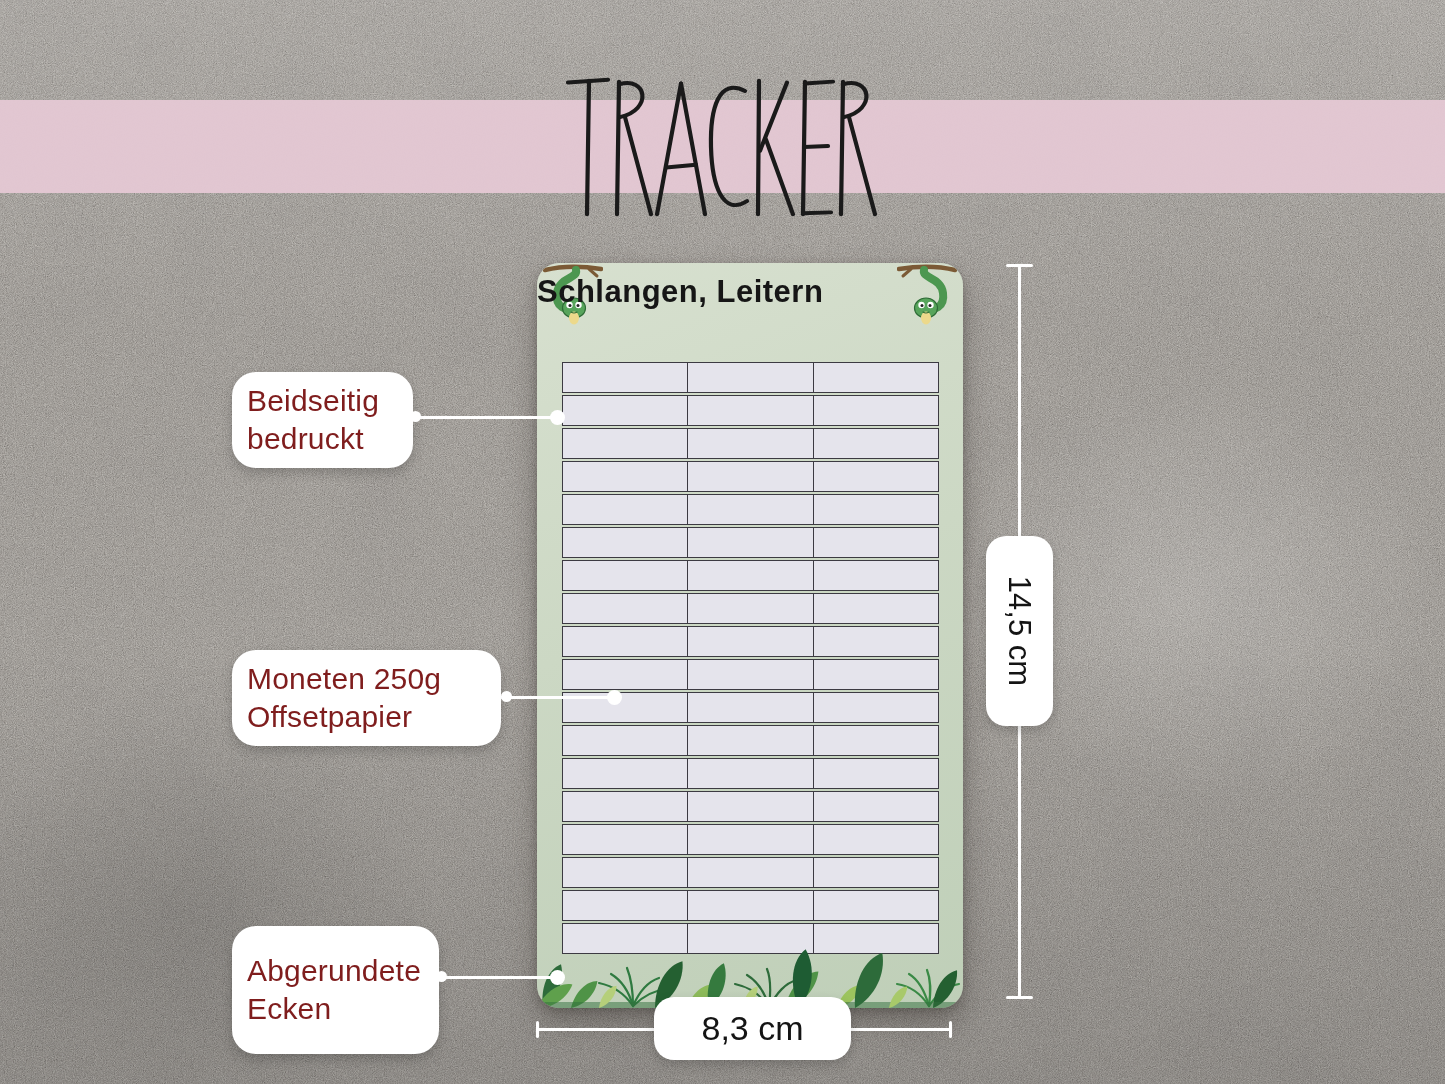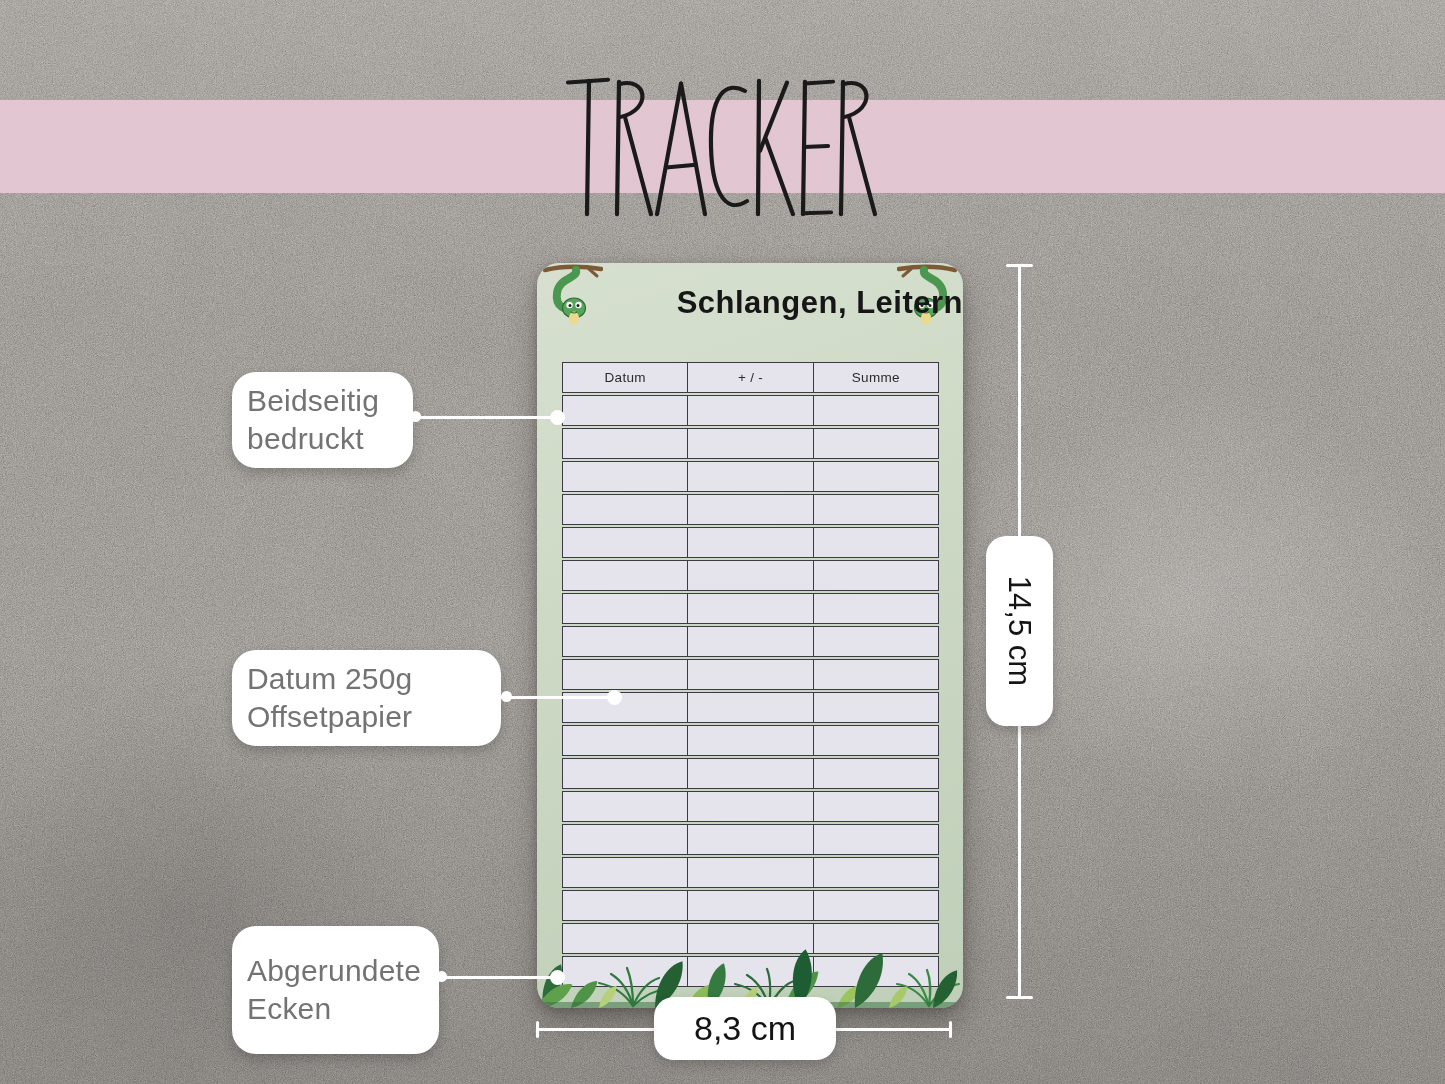--- a/index.html
+++ b/index.html
@@ -26,35 +26,35 @@
   .tracker path{stroke:var(--text-black,#1a1a1a);stroke-width:4.2;fill:none;stroke-linecap:round;}
 
   
   .card{position:absolute;left:537px;top:263px;width:426px;height:745px;z-index:3;
     border-radius:22px;overflow:hidden;
     background:linear-gradient(160deg,#d7e0cf 0%,var(--card-green,#ccd8c4) 45%,#bfcfb8 100%);
     box-shadow:0 14px 30px rgba(50,45,40,.38),0 3px 8px rgba(50,45,40,.28);}
   .snake{position:absolute;top:0;width:60px;height:66px;}
   .snake.left{left:6px;}
   .snake.right{right:6px;transform:scaleX(-1);}
-  .ctitle{position:absolute;left:0;top:23px;width:100%;text-align:right;z-index:2;
+  .ctitle{position:absolute;left:0;top:12px;width:100%;text-align:left;z-index:2;
     font-size:31px;font-weight:700;line-height:34px;color:#161616;letter-spacing:.5px;}
   .grid{position:absolute;left:25px;top:99px;width:377px;z-index:2;}
   .trow{display:flex;height:31px;margin-bottom:2px;box-sizing:border-box;
     background:var(--table-cell,#e5e4ec);border:1.6px solid var(--table-border,#3c3a42);}
   .tcell{flex:1;box-sizing:border-box;display:flex;align-items:center;justify-content:center;}
   .tcell + .tcell{border-left:1.6px solid var(--table-border,#3c3a42);}
   .trow.head .tcell{font-size:13.5px;font-weight:500;color:#2b2b2b;letter-spacing:.3px;}
   .foliage{position:absolute;left:0;bottom:0;width:426px;height:62px;z-index:3;}
 
   
   .callout{position:absolute;z-index:5;background:var(--callout-bg,#ffffff);
     border-radius:24px;box-shadow:0 5px 12px rgba(0,0,0,.20);
     display:flex;align-items:center;box-sizing:border-box;padding:10px 16px 10px 15px;
-    font-size:30px;line-height:38px;color:#737373;letter-spacing:.2px;}
+    font-size:30px;line-height:38px;color:#7f1d1d;letter-spacing:.2px;}
   .c1{left:232px;top:372px;width:181px;height:96px;}
   .c2{left:232px;top:650px;width:269px;height:96px;}
   .c3{left:232px;top:926px;width:207px;height:128px;}
 
   
   .cline{position:absolute;height:3px;background:#ffffff;z-index:4;border-radius:2px;}
   .l1{left:412px;top:416px;width:146px;}
   .l2{left:499px;top:696px;width:116px;}
   .l3{left:437px;top:976px;width:121px;}
   .dot{position:absolute;background:#ffffff;border-radius:50%;z-index:5;}
@@ -65,21 +65,21 @@
   .dim{position:absolute;background:#ffffff;z-index:4;border-radius:1.5px;}
   .dimv{left:1018px;top:266px;width:3px;height:732px;}
   .dimv-cap1{left:1006px;top:264px;width:27px;height:3px;}
   .dimv-cap2{left:1006px;top:996px;width:27px;height:3px;}
   .dimh{left:537px;top:1028px;width:415px;height:3px;}
   .dimh-cap1{left:536px;top:1021px;width:3px;height:17px;}
   .dimh-cap2{left:949px;top:1021px;width:3px;height:17px;}
   .dimlabel{position:absolute;z-index:5;background:var(--callout-bg,#ffffff);
     border-radius:20px;box-shadow:0 5px 12px rgba(0,0,0,.18);
     display:flex;align-items:center;justify-content:center;color:#141414;}
-  .dimlabel.h{left:654px;top:997px;width:182px;height:63px;font-size:34px;}
+  .dimlabel.h{left:654px;top:997px;width:197px;height:63px;font-size:34px;}
   .dimlabel.v{left:986px;top:536px;width:67px;height:190px;font-size:31px;}
   .vrot{transform:rotate(90deg);white-space:nowrap;}
 </style>
 </head>
 <body>
 
 <div class="stage">
 
   <svg class="bgtex" width="1445" height="1084" aria-hidden="true">
     <defs>
@@ -154,25 +154,20 @@
       <circle cx="27" cy="42.5" r="1.5" fill="#222222"></circle>
         <circle cx="35" cy="42.5" r="1.5" fill="#222222"></circle>
       <path d="M28,49 Q31,51 34,49" stroke="#2e6b36" stroke-width="1.1" fill="none" stroke-linecap="round"></path>
     </svg>
 
     <div class="ctitle">
       <div>Schlangen, Leitern</div>
     </div>
 
     <div class="grid" id="tracker-grid">
-        <div class="trow head">
-          <div class="tcell">Datum</div>
-          <div class="tcell">+ / -</div>
-          <div class="tcell">Summe</div>
-        </div>
         <div class="trow">
           <div class="tcell"></div>
           <div class="tcell"></div>
           <div class="tcell"></div>
         </div>
         <div class="trow">
           <div class="tcell"></div>
           <div class="tcell"></div>
           <div class="tcell"></div>
         </div>
@@ -292,21 +287,21 @@
         <path transform="translate(0,62) rotate(20) scale(0.9)" d="M0,0 C2,-20 14,-36 28,-38 C28,-22 17,-6 0,0 Z" fill="#5fa04c"></path>
         <rect x="0" y="56" width="426" height="6" fill="#2f6e3c" opacity="0.5"></rect>
         <path transform="translate(62,62) rotate(2) scale(0.6)" d="M0,0 C2,-20 14,-36 28,-38 C28,-22 17,-6 0,0 Z" fill="#b5cf7a"></path>
         <path transform="translate(206,62) rotate(-2) scale(0.55)" d="M0,0 C2,-20 14,-36 28,-38 C28,-22 17,-6 0,0 Z" fill="#b5cf7a"></path>
         <path transform="translate(352,62) rotate(4) scale(0.6)" d="M0,0 C2,-20 14,-36 28,-38 C28,-22 17,-6 0,0 Z" fill="#a8c96a"></path>
       </g>
     </svg>
   </div>
 
   <div class="callout c1">Beidseitig bedruckt</div>
-  <div class="callout c2">Datum 250g Offsetpapier</div>
+  <div class="callout c2">Moneten 250g Offsetpapier</div>
   <div class="callout c3">Abgerundete Ecken</div>
 
   <div class="cline l1"></div>
   <div class="dot s" style="left:410px;top:411px;"></div>
   <div class="dot l" style="left:550px;top:410px;"></div>
 
   <div class="cline l2"></div>
   <div class="dot s" style="left:501px;top:691px;"></div>
   <div class="dot l" style="left:607px;top:690px;"></div>
 

